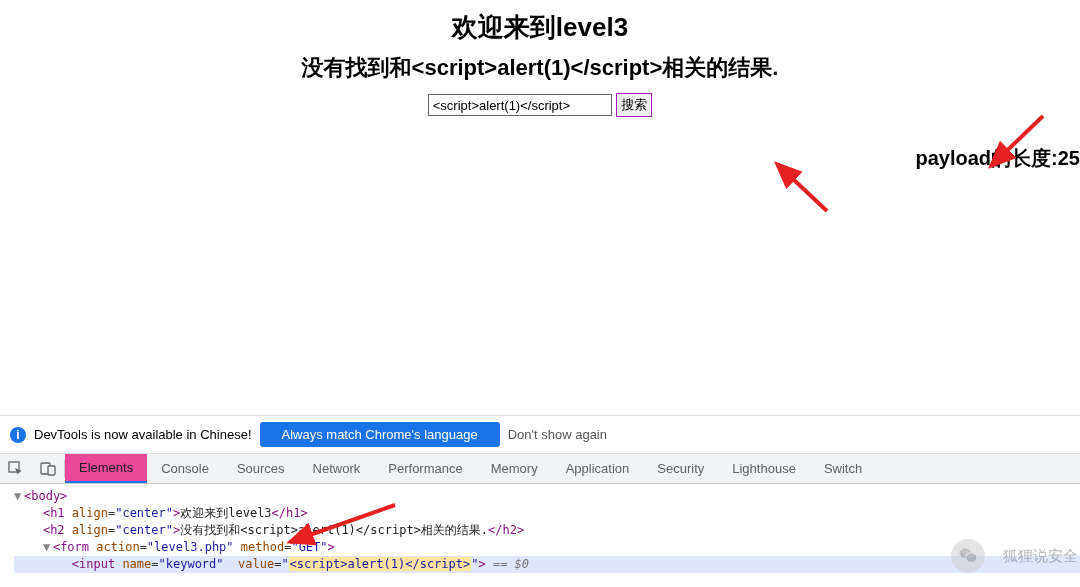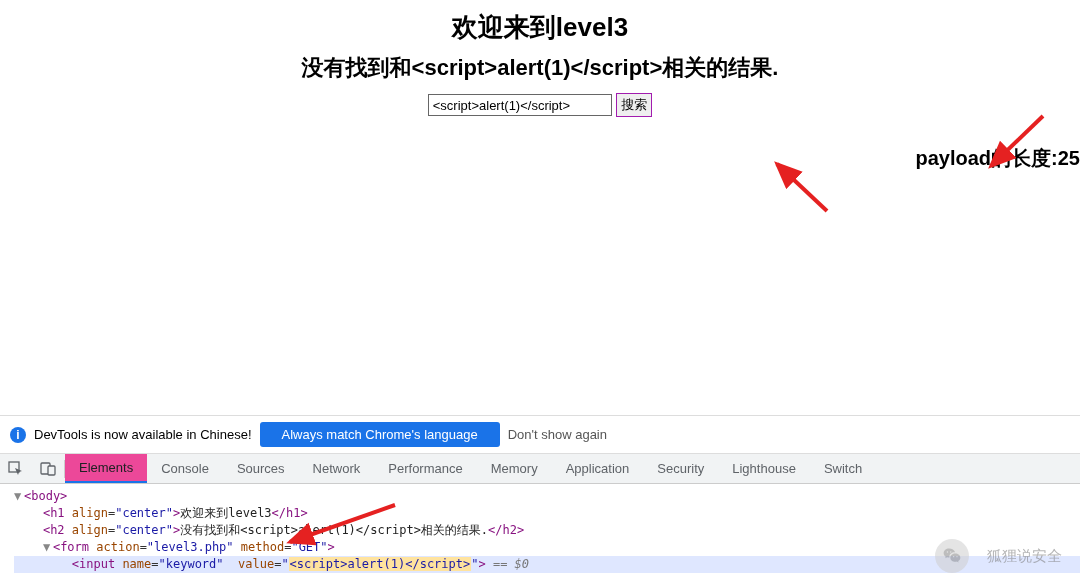--- a/index.html
+++ b/index.html
@@ -153,21 +153,21 @@
   .attr-n { color:#994500; }
   .attr-v { color:#1a1aa6; }
   .txt { color:#222; }
   .eq0 { color:#777; font-style: italic; }
   .hl-line { background:#dfe7ff; }
   .hl-val { background:#ffe39e; padding:0 1px; }
 
   
   .watermark {
     position: absolute;
-    right: 18px;
+    right: 2px;
     bottom: 14px;
     display: flex;
     align-items: center;
     gap: 18px;
     opacity: 0.55;
     color:#7a7a7a;
     font-size: 15px;
   }
   .wm-circle {
     width: 34px; height: 34px; border-radius: 50%;

